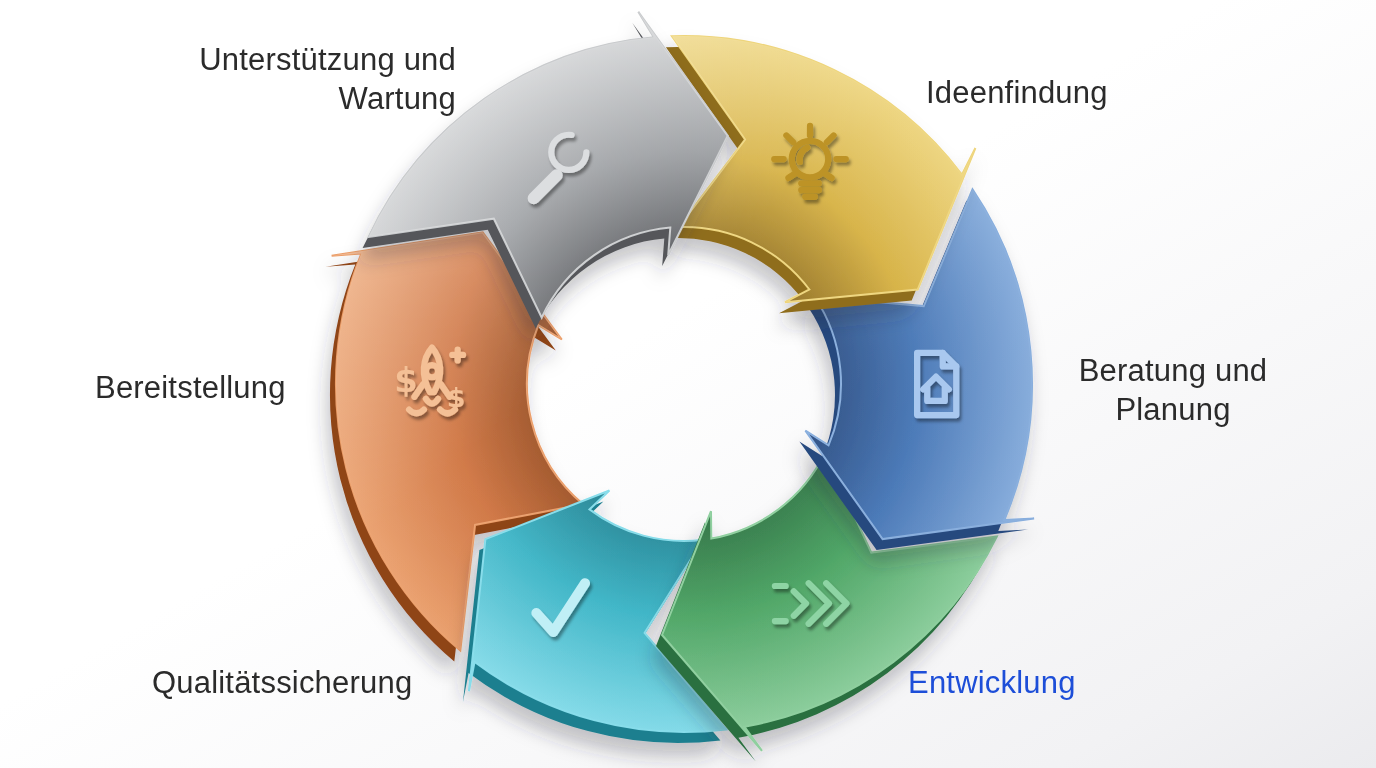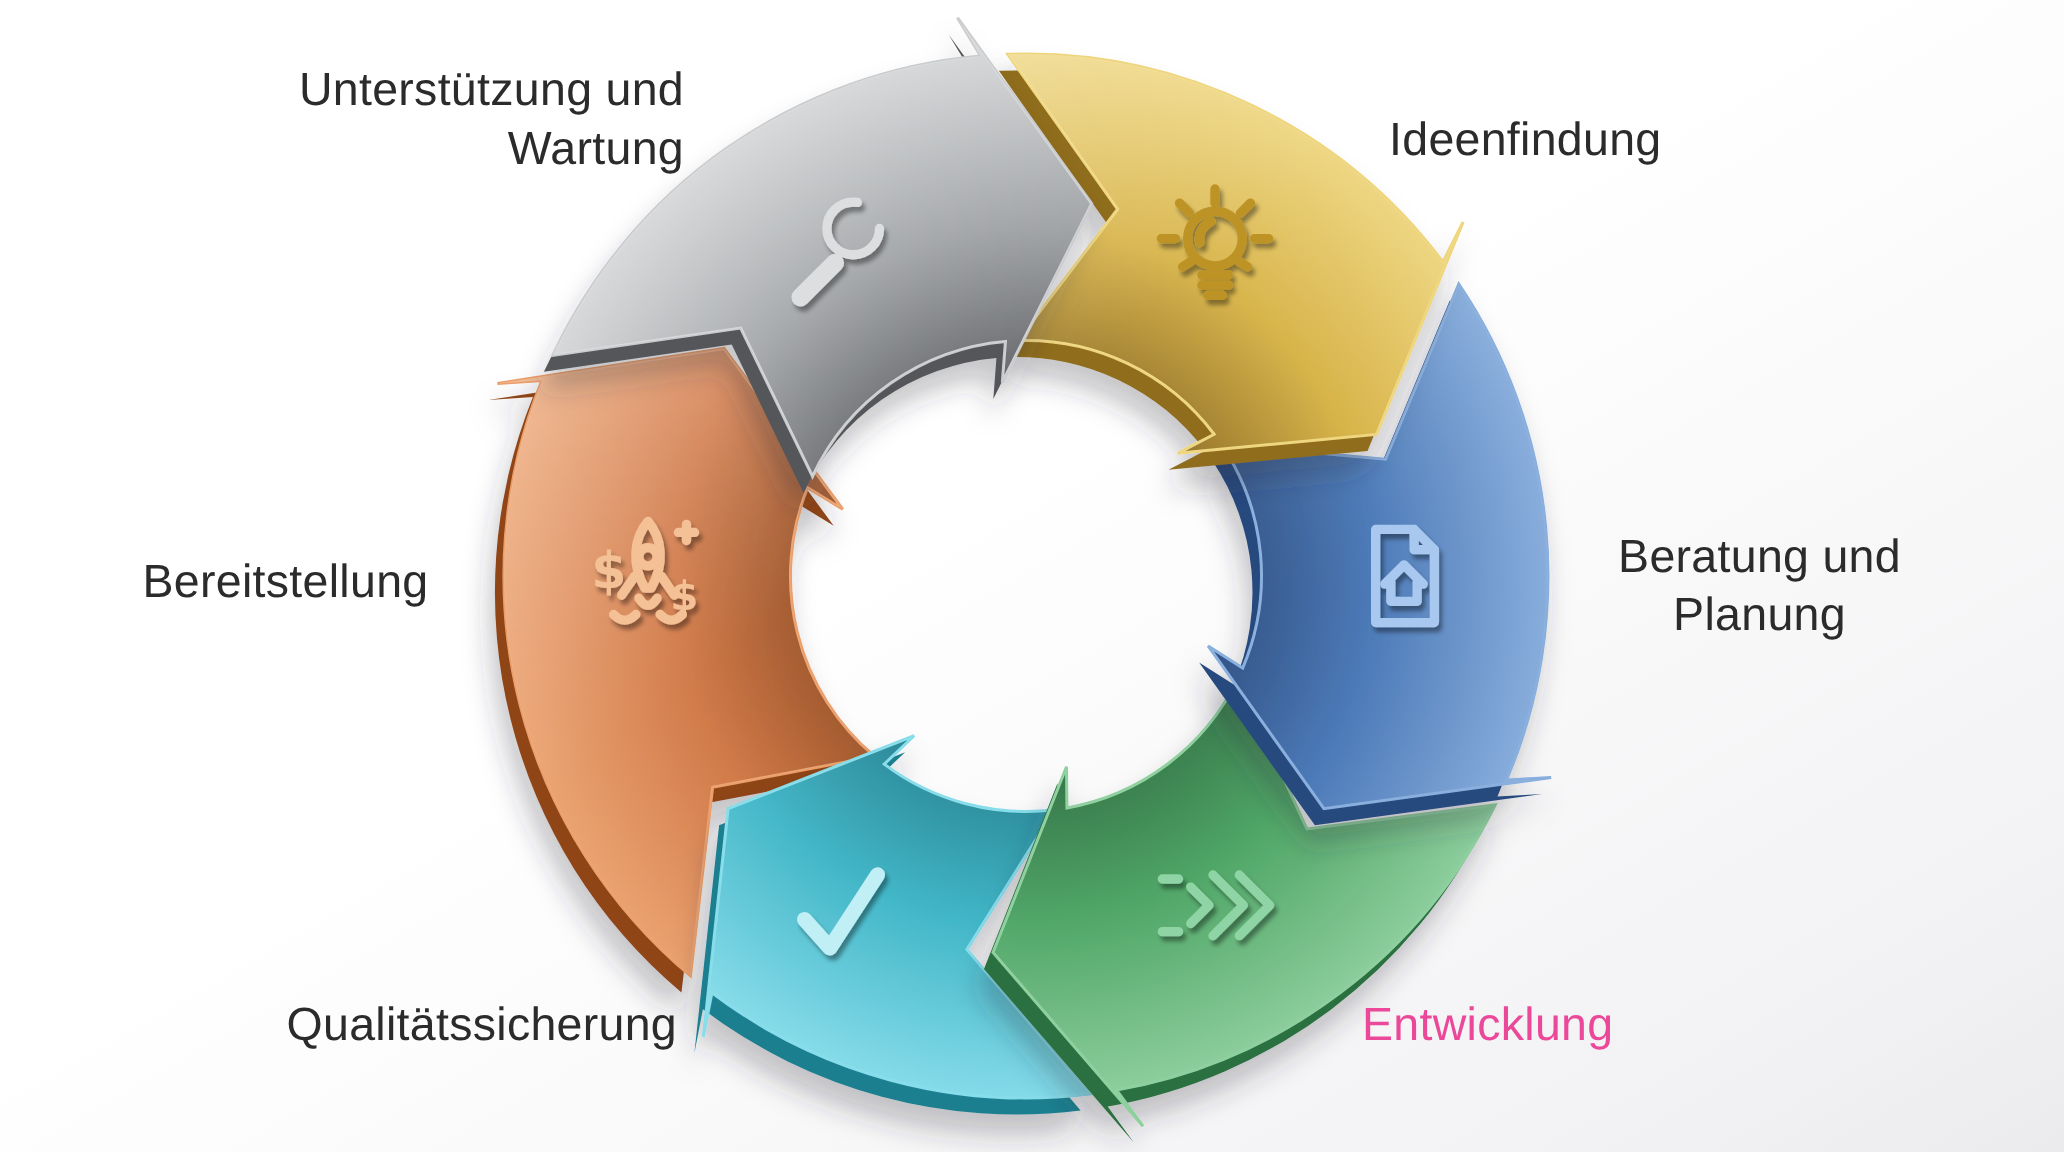--- a/index.html
+++ b/index.html
@@ -136,18 +136,18 @@
         </g>
   </g>
     </svg>
 
   <div class="label lbl-unterstuetzung" style="color: rgb(43, 43, 43);">Unterstützung und Wartung</div>
 
   <div class="label lbl-beratung" style="color: rgb(43, 43, 43);">Beratung und Planung</div>
 
   <div class="label lbl-ideenfindung nowrap" style="color: rgb(43, 43, 43);">Ideenfindung</div>
 
-  <div class="label lbl-entwicklung nowrap" style="color: #ec4899;">Entwicklung</div>
+  <div class="label lbl-entwicklung nowrap" style="color: #1d4ed8;">Entwicklung</div>
 
-  <div class="label lbl-qualitaet nowrap" style="color: rgb(43, 43, 43); margin-left: 39px;">Qualitätssicherung</div>
+  <div class="label lbl-qualitaet nowrap" style="color: rgb(43, 43, 43);">Qualitätssicherung</div>
 
   <div class="label lbl-bereitstellung nowrap" style="color: rgb(43, 43, 43);">Bereitstellung</div>
 </div>
 
 </body></html>

